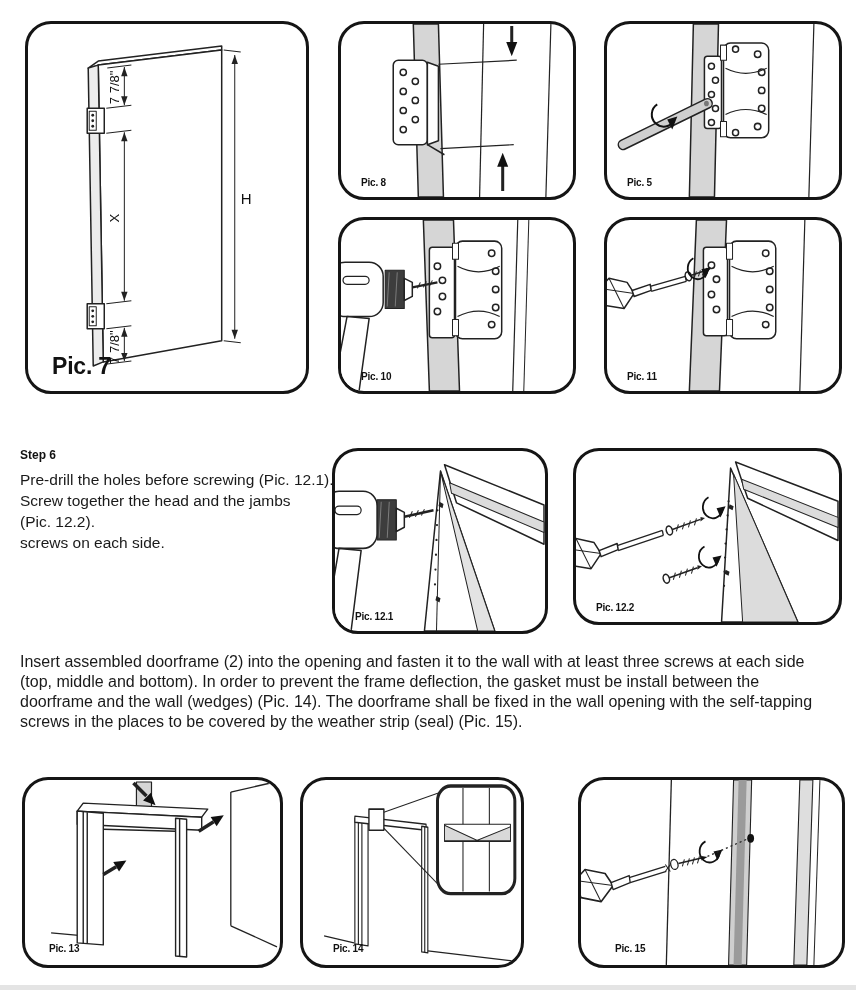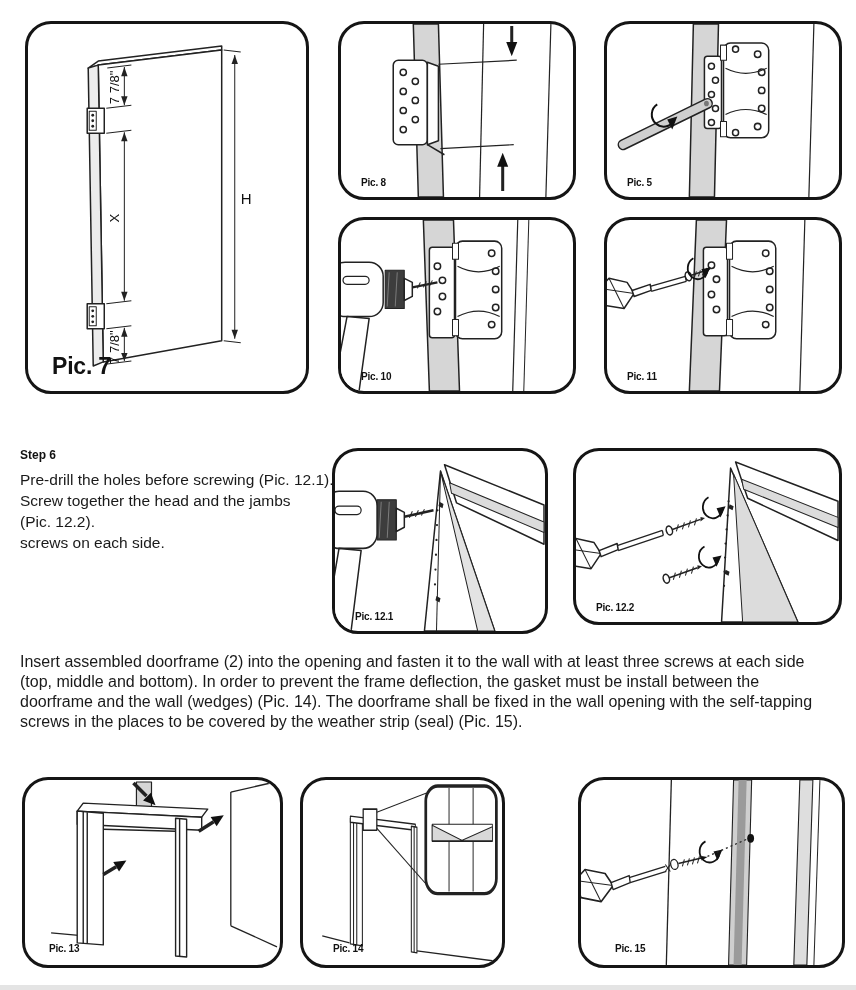--- a/index.html
+++ b/index.html
@@ -380,21 +380,21 @@
       </g>
       <g>
         <line x1="78" y1="94" x2="90.8" y2="86.2" stroke-width="3.5"></line>
         <polygon points="93.7,90.9 101,80 87.9,81.5" fill="#111" stroke="none"></polygon>
       </g>
     </g>
   </svg>
   <div class="plabel" style="left:24px;bottom:11px">Pic. 13</div>
 </div>
 
-<div class="panel" style="left:300px;top:777px;width:205px;height:191px">
+<div class="panel" style="left:300px;top:777px;width:224px;height:191px">
   <svg viewBox="0 0 248 184" preserveAspectRatio="none">
     <g stroke="#222" fill="none" stroke-width="1.3" stroke-linejoin="round">
       <g>
         <polygon points="59,38 74,39 74,165 59,163" fill="#fff"></polygon>
         <line x1="63" y1="38.3" x2="63" y2="164"></line>
         <line x1="67" y1="38.6" x2="67" y2="164.5"></line>
         <polygon points="59,36 140,44 140,50 59,42" fill="#fff"></polygon>
         <polygon points="135,46 142,47 142,172 135,171" fill="#fff"></polygon>
         <line x1="138.5" y1="46.5" x2="138.5" y2="171.5"></line>
         <line x1="24" y1="155" x2="58" y2="162"></line>

